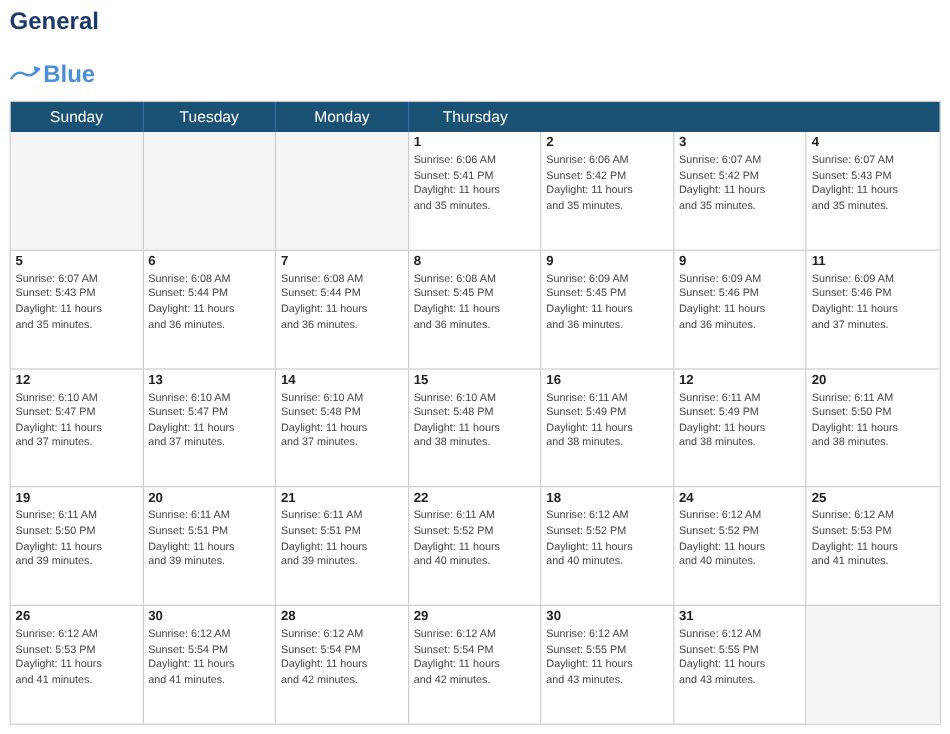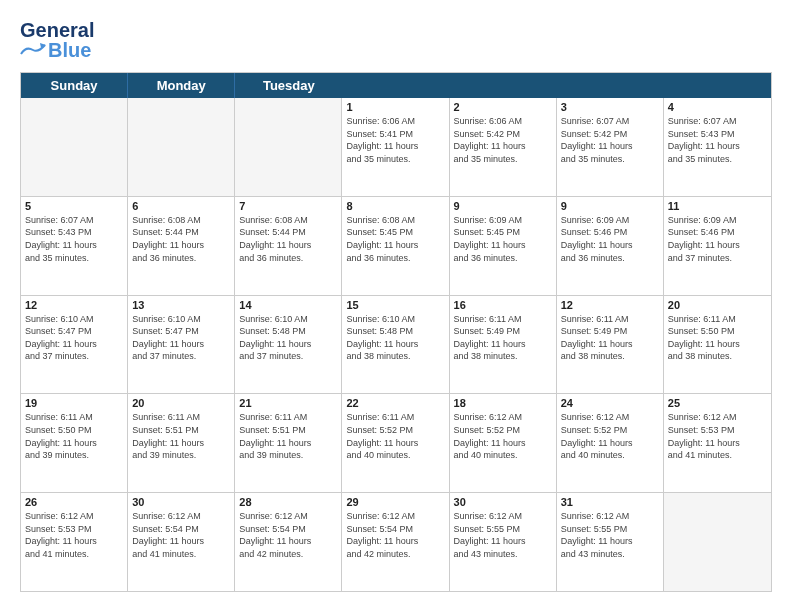--- a/index.html
+++ b/index.html
@@ -6,21 +6,21 @@
     body {
       font-family: Arial, sans-serif;
       background: #fff;
       width: 792px;
       height: 612px;
       overflow: hidden;
     }
     .page {
       width: 792px;
       height: 612px;
-      padding: 20px;
+      padding: 8px;
       display: flex;
       flex-direction: column;
     }
     .header {
       display: flex;
       justify-content: space-between;
       align-items: flex-start;
       margin-bottom: 12px;
     }
     .logo {
@@ -48,21 +48,21 @@
       flex-direction: column;
     }
     .day-headers {
       display: grid;
       grid-template-columns: repeat(7, 1fr);
       background: #1a5276;
     }
     .day-header {
       color: #fff;
       font-size: 13px;
-      font-weight: bold;
+      font-weight: normal;
       text-align: center;
       padding: 5px 2px;
       border-right: 1px solid #2e6da4;
     }
     .day-header:last-child {
       border-right: none;
     }
     .weeks {
       flex: 1;
       display: flex;
@@ -104,41 +104,42 @@
   </style>
 </head>
 <body>
 
 <div class="page">
   <div class="header">
     <div class="logo">
   <div style="display:flex; align-items:center; gap:0px;">
     <div style="display:flex; flex-direction:column; line-height:1;">
       <span style="font-size:20px; font-weight:bold; color:#1a3a6b;">General</span>
-      <div style="display:flex; align-items:center;">
+      <div style="display:flex; align-items:center;margin-top:24px;">
         <svg width="26" height="16" viewBox="0 0 26 16">
           <path d="M1,12 Q6,4 13,8 Q18,11 25,3" stroke="#4a90d9" stroke-width="2" fill="none"></path>
           <polygon points="20,1 26,3 21,6" fill="#4a90d9"></polygon>
         </svg>
         <span style="font-size:20px; font-weight:bold; color:#4a90d9; margin-left:2px;">Blue</span>
       </div>
     </div>
   </div>
 </div>
     <div class="title-section">
       <div class="month-title"></div>
       <div class="location"></div>
     </div>
   </div>
 
   <div class="calendar">
     <div class="day-headers">
     <div class="day-header">Sunday</div>
+        <div class="day-header">Tuesday</div>
         <div class="day-header">Monday</div>
-        <div class="day-header">Tuesday</div>
+        <div class="day-header">Thursday</div>
       </div>
     <div class="weeks">
     <div class="week-row">
           <div class="day-cell empty"></div>
           <div class="day-cell empty"></div>
           <div class="day-cell empty"></div>
           <div class="day-cell">
             <div class="day-num">1</div>
             <div class="day-info" style="white-space: pre-line;">Sunrise: 6:06 AM
 Sunset: 5:41 PM

